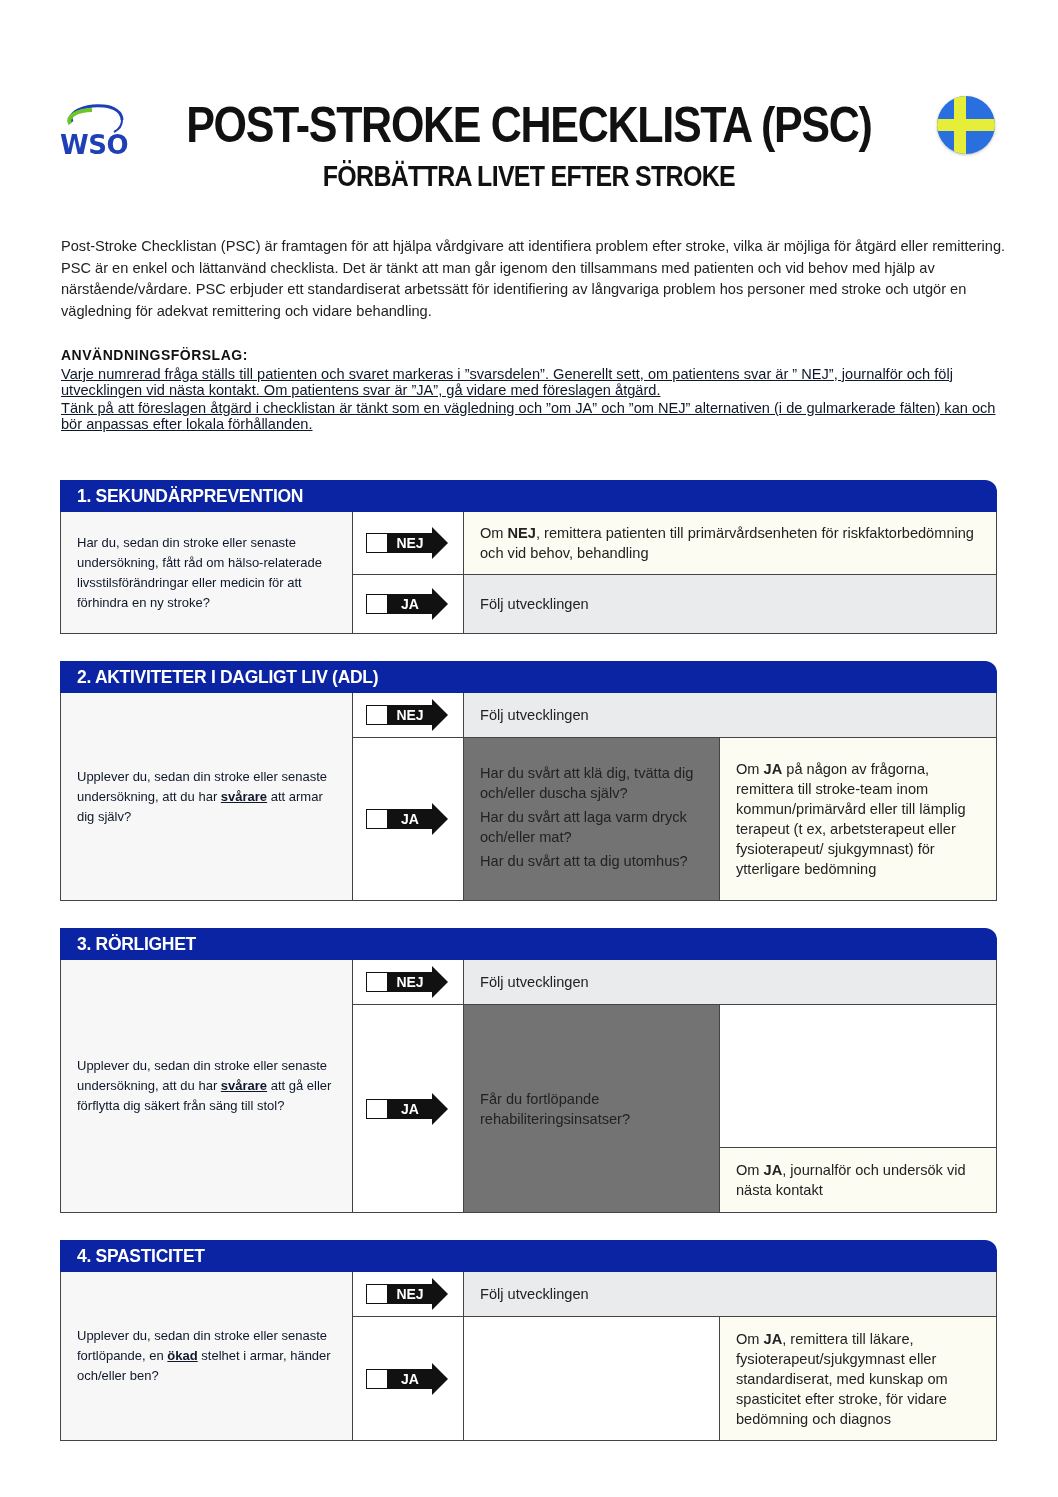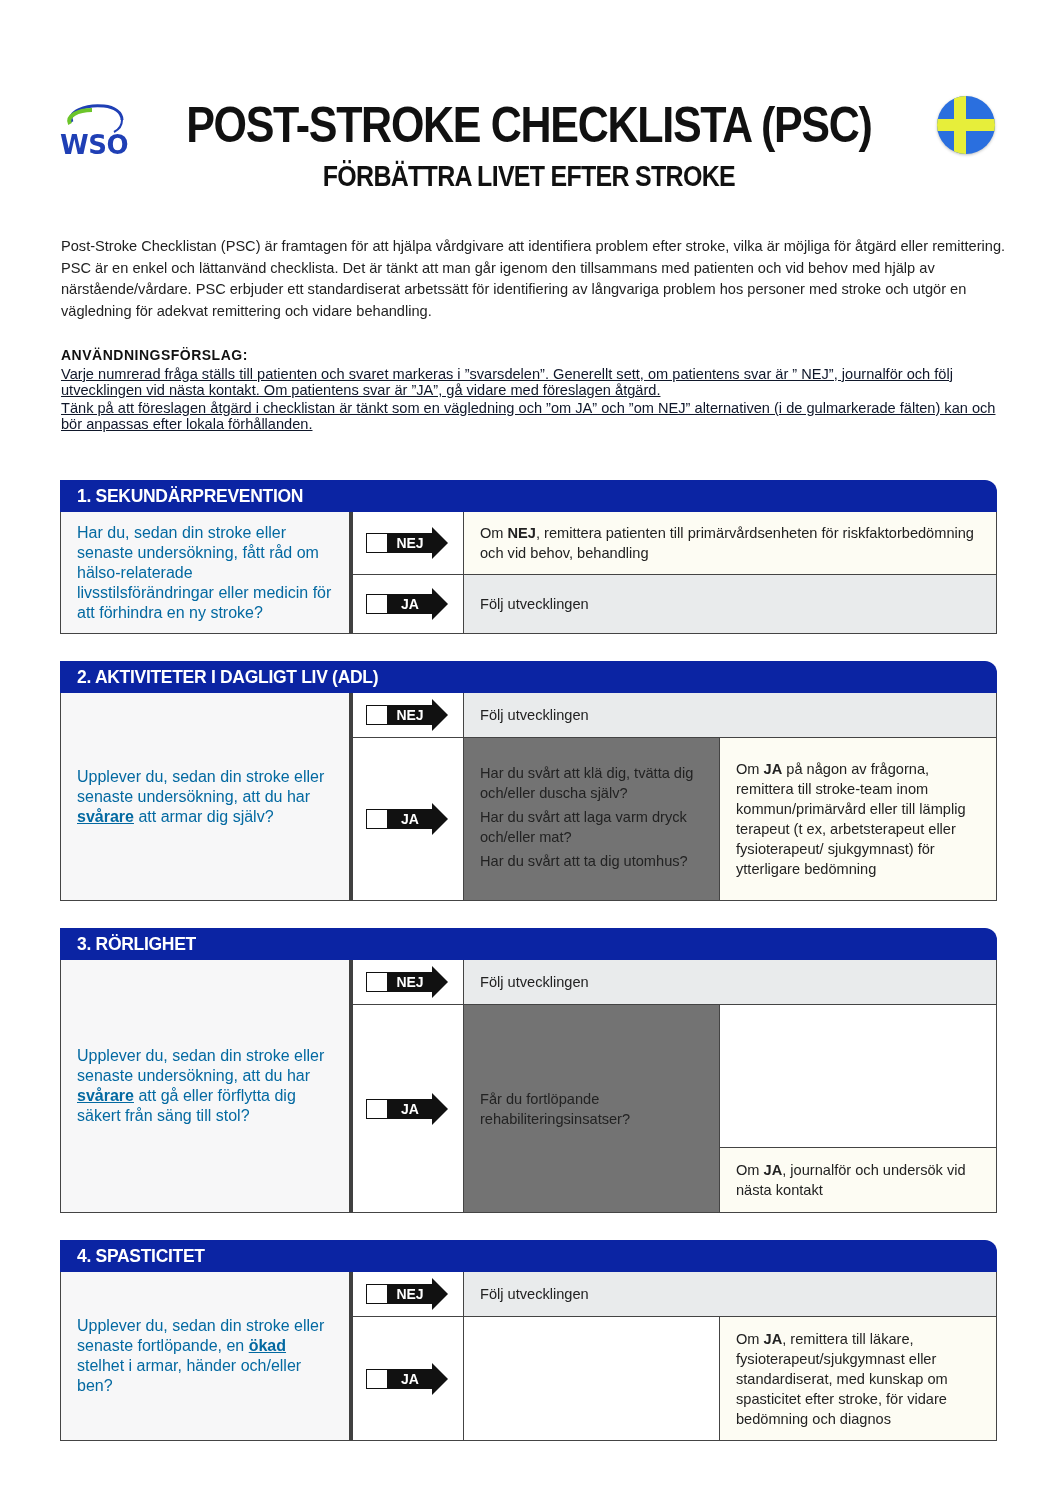--- a/index.html
+++ b/index.html
@@ -13,21 +13,21 @@
   .title { position: absolute; left: 0; width: 1058px; top: 96px; text-align: center; font-weight: bold; font-size: 50px; letter-spacing: -1.5px; transform: scaleX(0.86); transform-origin: 528px 0; color: #111; }
   .subtitle { position: absolute; left: 0; width: 1058px; top: 160px; text-align: center; font-weight: bold; font-size: 29px; letter-spacing: -0.8px; transform: scaleX(0.86); transform-origin: 528px 0; color: #111; }
   .intro { position: absolute; left: 61px; top: 236px; width: 945px; font-size: 14.6px; line-height: 21.5px; color: #222; }
   .usage-title { position: absolute; left: 61px; top: 347px; font-weight: bold; font-size: 14px; letter-spacing: 0.5px; color: #111; }
   .usage { position: absolute; left: 61px; top: 366px; width: 945px; font-size: 14.6px; line-height: 16px; color: #0f172a; text-decoration: underline; }
   .usage p { margin: 0 0 2px 0; }
 
   .section { position: absolute; left: 60px; width: 937px; }
   .sec-head { height: 32px; background: #0b24a3; border-radius: 0 12px 0 0; color: #fff; font-weight: bold; font-size: 17.5px; line-height: 33px; padding-left: 17px; letter-spacing: -0.3px; }
   .sec-body { position: relative; border: 1px solid #444; border-top: none; background: #fff; }
-  .q { position: absolute; left: 0; top: 0; width: 292px; bottom: 0; background: #f7f7f8; border-right: 4px solid #404040; box-sizing: border-box; padding: 0 16px; display: flex; align-items: center; font-size: 16px; line-height: 20px; color: #0369a1; }
+  .q { position: absolute; left: 0; top: 0; width: 292px; bottom: 0; background: #f7f7f8; border-right: 1px solid #404040; box-sizing: border-box; padding: 0 16px; display: flex; align-items: center; font-size: 13px; line-height: 20px; color: #0f172a; }
   .q u { font-weight: bold; }
   .row { position: absolute; left: 292px; right: 0; }
   .ansbox { position: absolute; left: 0; top: 0; width: 110px; bottom: 0; border-right: 1px solid #444; display: flex; align-items: center; justify-content: center; }
   .answer { position: relative; width: 84px; height: 22px; display: flex; cursor: pointer; }
   .answer .chk { width: 22px; height: 20px; border: 1px solid #111; background: #fff; box-sizing: border-box; margin-top: 1px; }
   .answer .lab { width: 44px; height: 20px; margin-top: 1px; background: #111; color: #fff; font-weight: bold; font-size: 14px; line-height: 21px; text-align: center; }
   .answer .tip { width: 0; height: 0; border-top: 16px solid transparent; border-bottom: 16px solid transparent; border-left: 16px solid #111; margin-top: -5px; }
   .cell { position: absolute; top: 0; bottom: 0; box-sizing: border-box; padding: 0 16px; display: flex; align-items: center; font-size: 14.6px; line-height: 20px; color: #222; }
   .cell.grey { background: #e9ebec; }
   .cell.yellow { background: #fdfcf3; }

